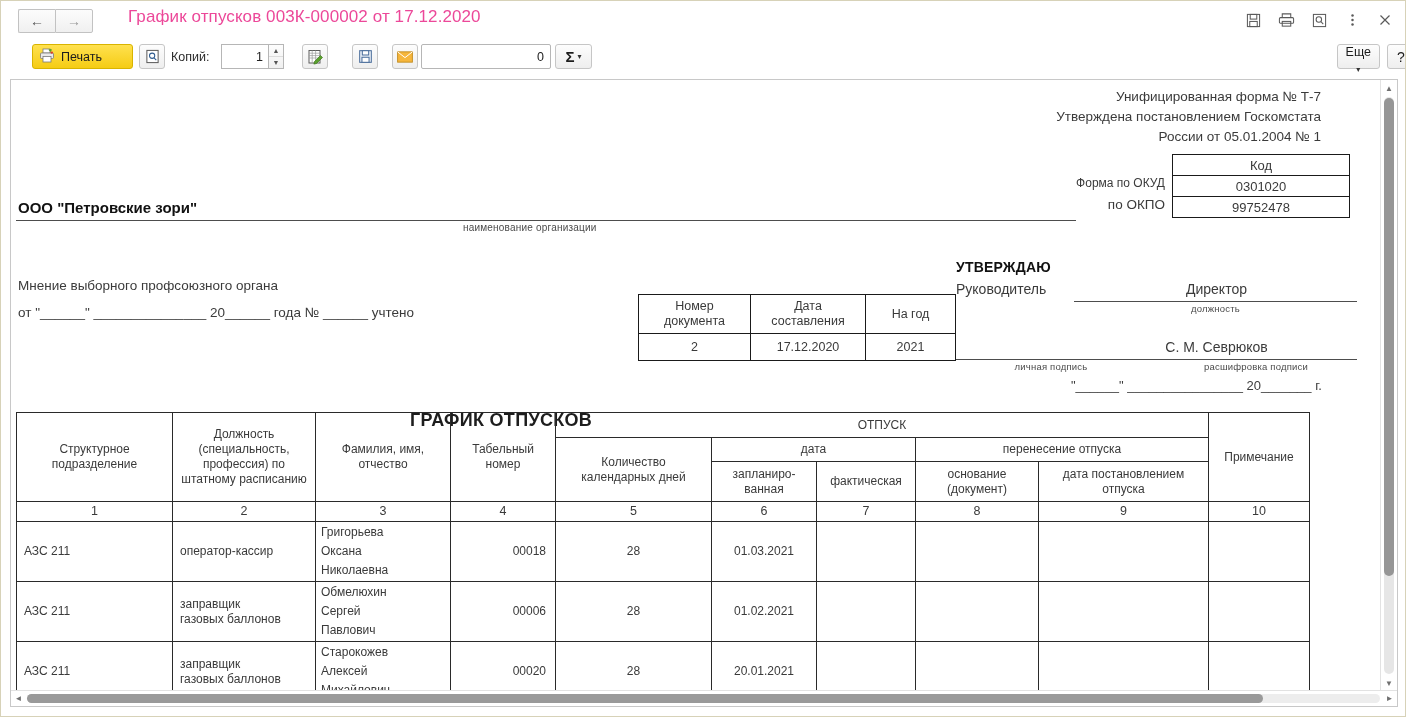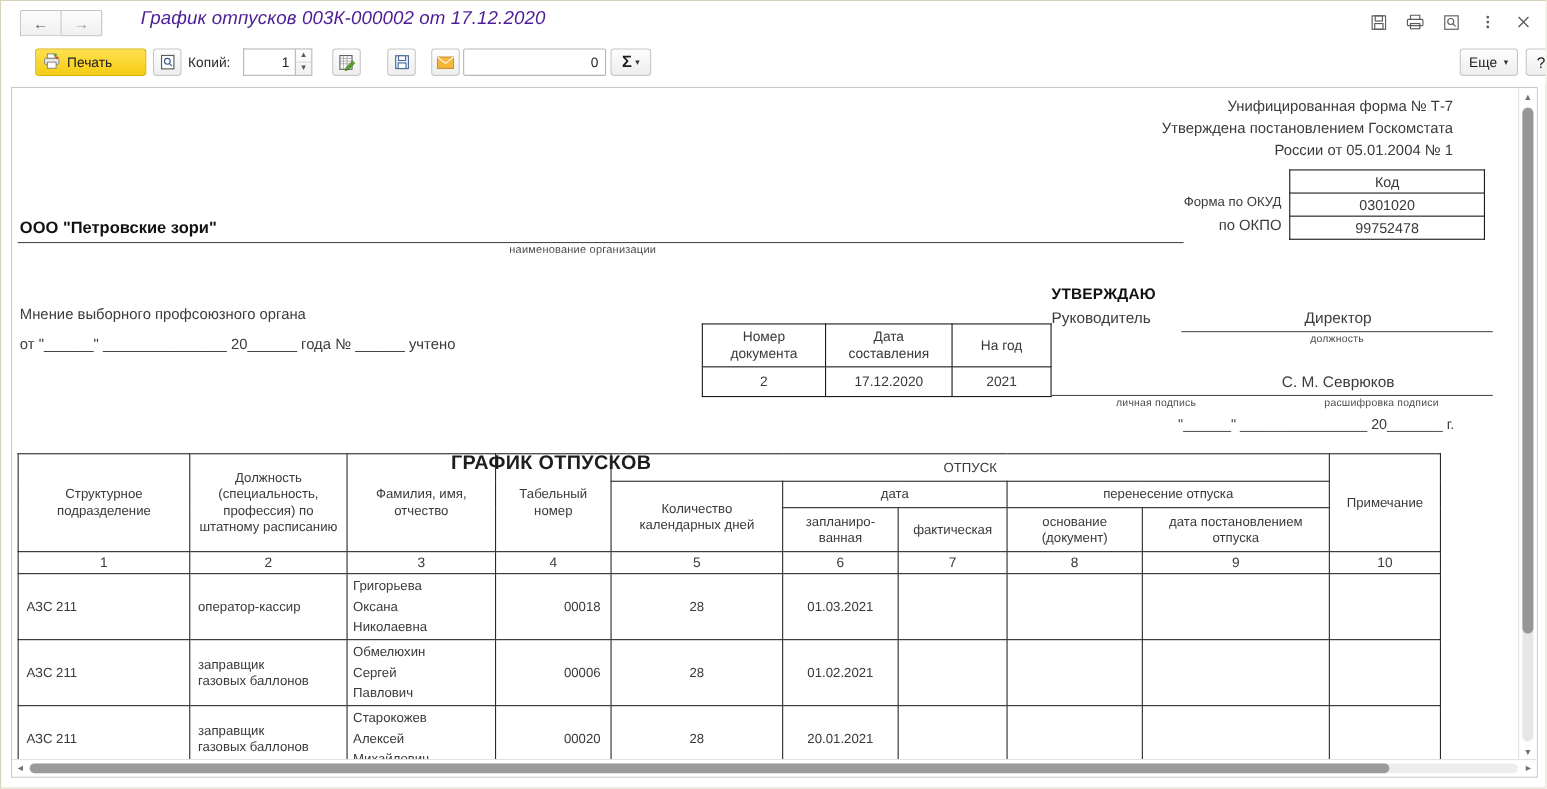--- a/index.html
+++ b/index.html
@@ -46,24 +46,23 @@
     font-size: 14px;
     line-height: 1;
     cursor: pointer;
   }
   .navbtn.back { border-right: none; border-radius: 2px 0 0 2px;}
   .navbtn.fwd  { border-radius: 0 2px 2px 0; color:#9a9a9a;}
   .win-title {
     position: absolute;
     left: 127px; top: 6px;
     font-size: 17px;
-    color: #4c1d95;
+    color: #ec4899;
     letter-spacing: 0.1px;
     white-space: nowrap;
-    font-style: italic;
   }
   .win-ctrls {
     position: absolute;
     right: 12px; top: 9px;
     display: flex;
     align-items: center;
     gap: 13px;
   }
   .wicon {
     width: 20px; height: 20px;
@@ -180,20 +179,21 @@
     height: 25px;
     box-sizing: border-box;
     padding: 0 8px;
     border: 1px solid #c6c6c6;
     border-radius: 3px;
     background: linear-gradient(#fdfdfd, #eeeeee);
     display: flex; align-items: center; gap: 6px;
     font-size: 12.5px;
     color: #1c1c1c;
     cursor: pointer;
+    flex-direction: column;
   }
   .help-btn {
     position: absolute;
     right: 12px; top: 5px;
     width: 28px; height: 25px;
     box-sizing: border-box;
     border: 1px solid #c6c6c6;
     border-radius: 3px;
     background: linear-gradient(#fdfdfd, #eeeeee);
     display: flex; align-items: center; justify-content: center;

